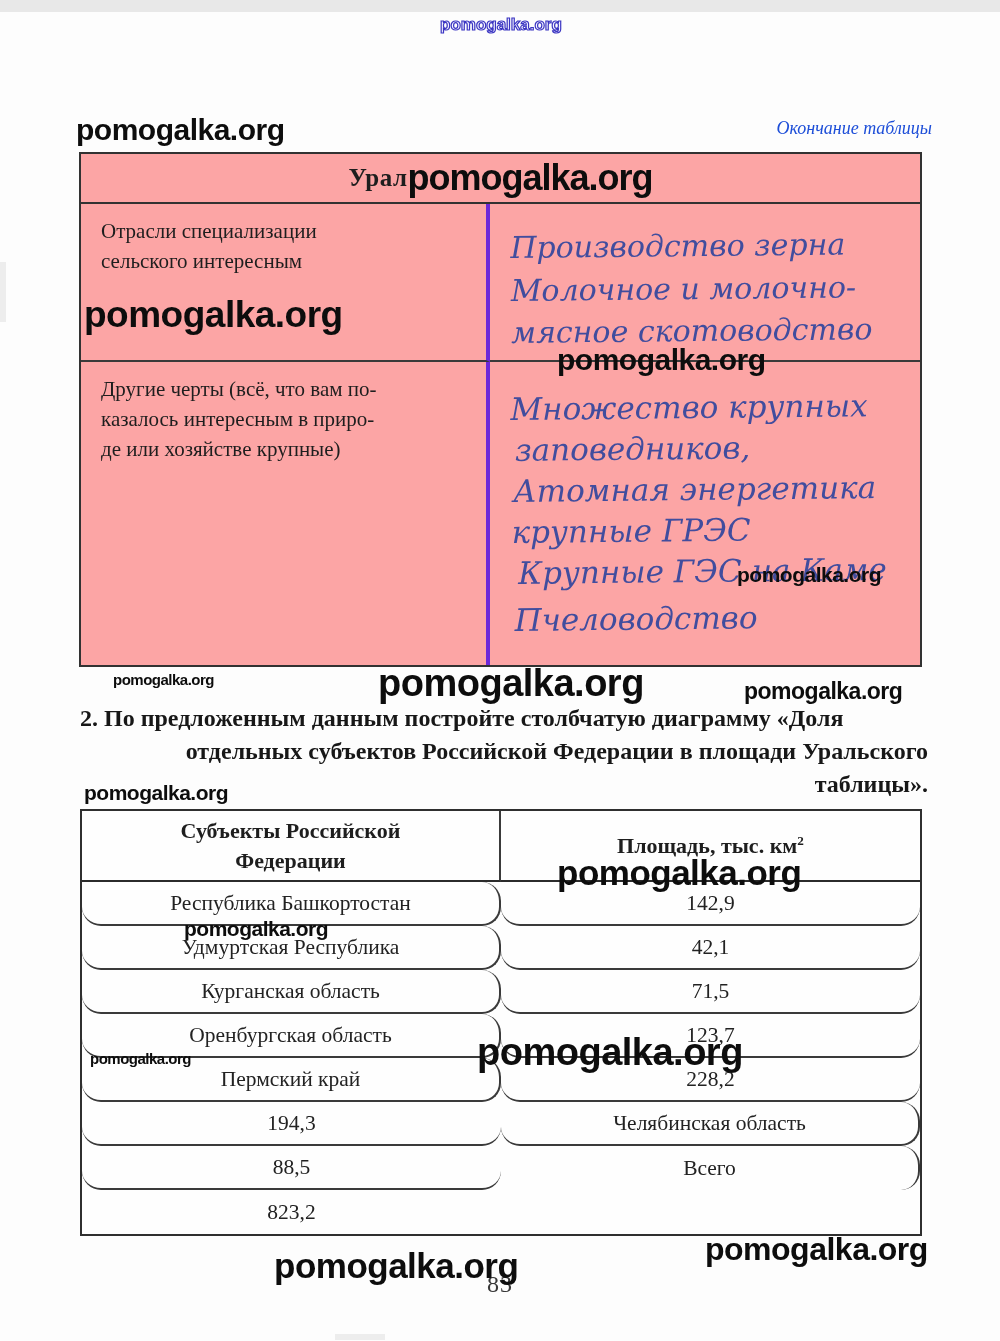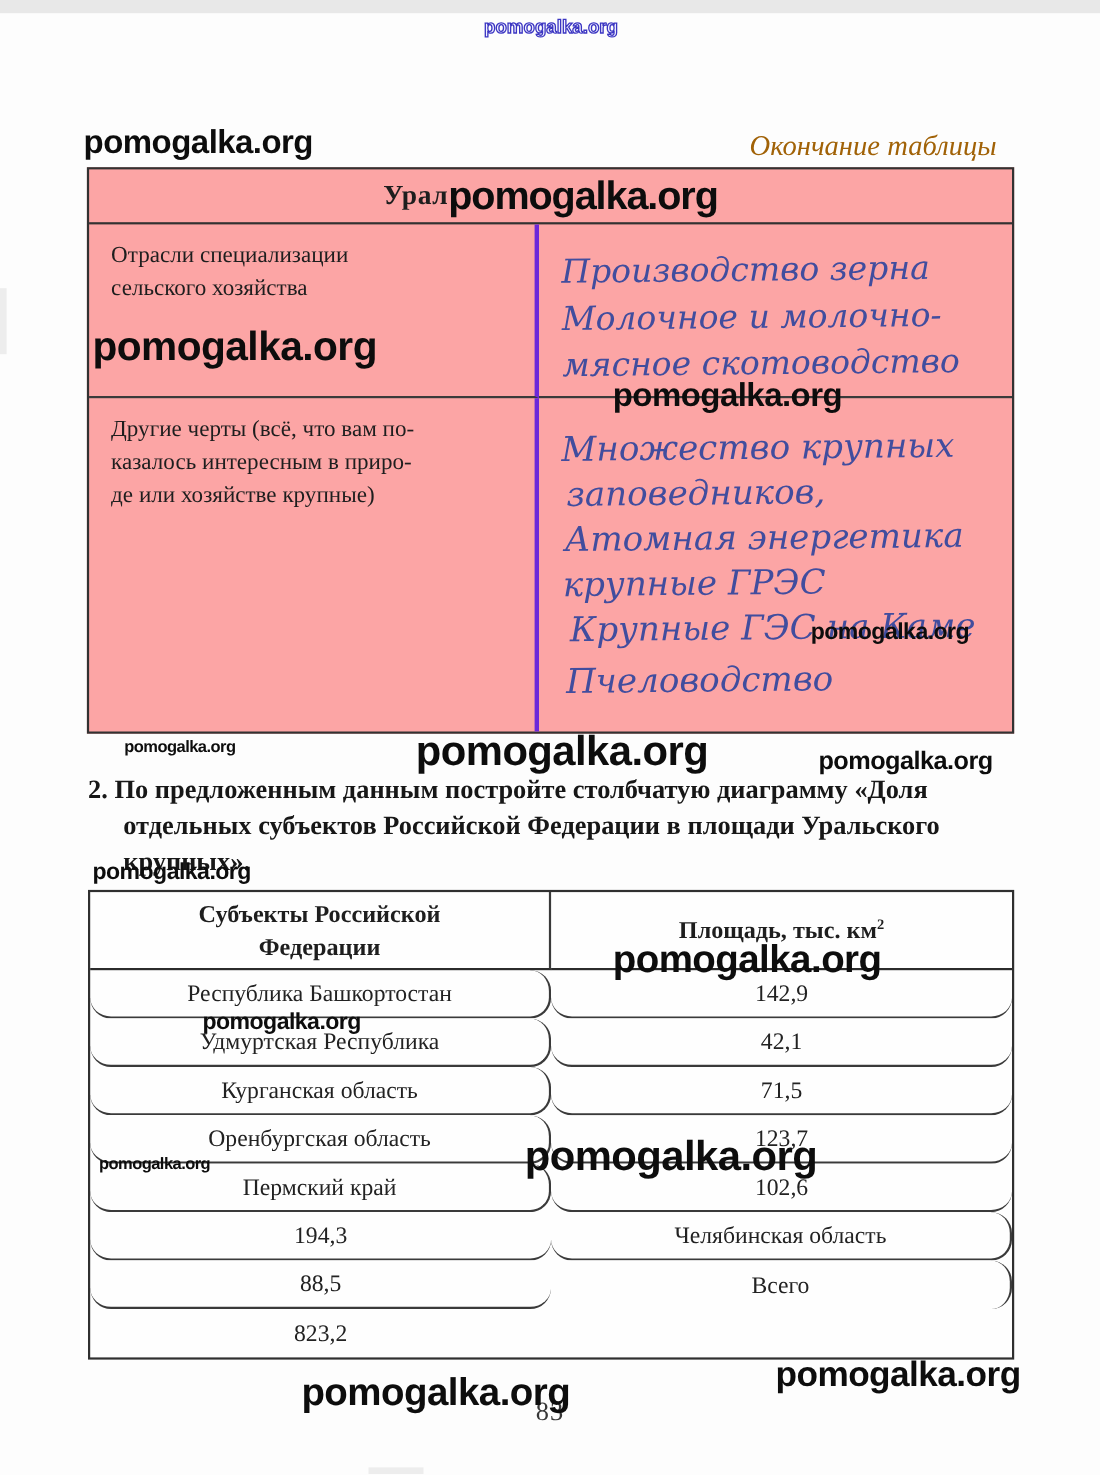--- a/index.html
+++ b/index.html
@@ -15,21 +15,21 @@
     z-index:5;
   }
   .wm-outline{
     color:#f4f4ff;
     -webkit-text-stroke:1.2px #3b35c2;
     text-stroke:1.2px #3b35c2;
     letter-spacing:0;
   }
   
   .end-note{
-    position:absolute;top:106px;right:94px;font-style:italic;font-size:26px;color:#a16207;
+    position:absolute;top:106px;right:68px;font-style:italic;font-size:18px;color:#1d4ed8;
   }
   
   .t1{
     position:absolute;left:79px;top:140px;width:843px;
     border:2px solid #323232;box-sizing:border-box;background:#fca5a5;
     display:grid;grid-template-columns:409px 1fr;grid-template-rows:50px 158px 303px;
   }
   .t1-title{
     grid-column:1 / span 2;border-bottom:2px solid #323232;
     display:flex;align-items:center;justify-content:center;
@@ -52,21 +52,21 @@
   .hw-line{white-space:nowrap;}
   .hw2 .hw-line:nth-child(2){margin-left:4px;}
   .hw2 .hw-line:nth-child(3){margin-left:2px;}
   .hw2 .hw-line:nth-child(5){margin-left:6px;}
   .hw2 .hw-line:nth-child(6){margin-left:2px;margin-top:6px;}
   
   .task{
     position:absolute;left:80px;top:690px;width:848px;
     font-weight:700;font-size:24px;line-height:1.37;color:#171717;
   }
-  .task .cont{margin-left:32px;}
+  .task .cont{margin-left:32px;text-align:right;}
   
   .t2{
     position:absolute;left:80px;top:797px;width:842px;
     border:2px solid #2f2f2f;box-sizing:border-box;background:#fefefe;
     display:grid;grid-template-columns:419px 1fr;
   }
   .t2 .hcell{
     box-sizing:border-box;height:71px;border-bottom:2.5px solid #2b2b2b;
     display:flex;flex-direction:column;align-items:center;justify-content:center;
     font-weight:700;font-size:22px;line-height:1.35;text-align:center;
@@ -99,21 +99,21 @@
   <div class="end-note">Окончание таблицы</div>
 
   <div class="t1">
     <div class="t1-title">
       <span class="ttl">Урал</span>
         <span class="wm-inline">pomogalka.org</span>
     </div>
 
     <div class="cell left rb">
       <div>Отрасли специализации</div>
-      <div>сельского хозяйства</div>
+      <div>сельского интересным</div>
     </div>
     <div class="cell rb">
       <div class="hw hw1">
         <div class="hw-line">Производство зерна</div>
         <div class="hw-line">Молочное и молочно-</div>
         <div class="hw-line">мясное скотоводство</div>
       </div>
     </div>
 
     <div class="cell left">
@@ -137,21 +137,21 @@
   <div class="wm" style="left:557px;top:333px;font-size:30px;">pomogalka.org</div>
   <div class="wm" style="left:737px;top:552px;font-size:21px;">pomogalka.org</div>
 
   <div class="wm" style="left:113px;top:660px;font-size:15px;">pomogalka.org</div>
   <div class="wm" style="left:378px;top:652px;font-size:38px;">pomogalka.org</div>
   <div class="wm" style="left:744px;top:668px;font-size:23px;">pomogalka.org</div>
 
   <div class="task">
     <div>2. По предложенным данным постройте столбчатую диаграмму «Доля</div>
     <div class="cont">отдельных субъектов Российской Федерации в площади Уральского</div>
-    <div class="cont">крупных».</div>
+    <div class="cont">таблицы».</div>
   </div>
 
   <div class="wm" style="left:84px;top:770px;font-size:21px;">pomogalka.org</div>
 
   <div class="t2">
     <div class="hcell lcol">
       <div>Субъекты Российской</div>
       <div>Федерации</div>
     </div>
     <div class="hcell">
@@ -160,21 +160,21 @@
 
     <div class="dcell lcol">Республика Башкортостан</div>
     <div class="dcell">142,9</div>
     <div class="dcell lcol">Удмуртская Республика</div>
     <div class="dcell">42,1</div>
     <div class="dcell lcol">Курганская область</div>
     <div class="dcell">71,5</div>
     <div class="dcell lcol">Оренбургская область</div>
     <div class="dcell">123,7</div>
     <div class="dcell lcol">Пермский край</div>
-    <div class="dcell">102,6</div>
+    <div class="dcell">228,2</div>
     <div class="dcell">194,3</div>
     <div class="dcell lcol">Челябинская область</div>
     <div class="dcell">88,5</div>
     <div class="dcell lcol last">Всего</div>
     <div class="dcell last">823,2</div>
   </div>
 
   <div class="wm" style="left:557px;top:843px;font-size:35px;">pomogalka.org</div>
   <div class="wm" style="left:184px;top:906px;font-size:21px;">pomogalka.org</div>
   <div class="wm" style="left:477px;top:1021px;font-size:38px;">pomogalka.org</div>

